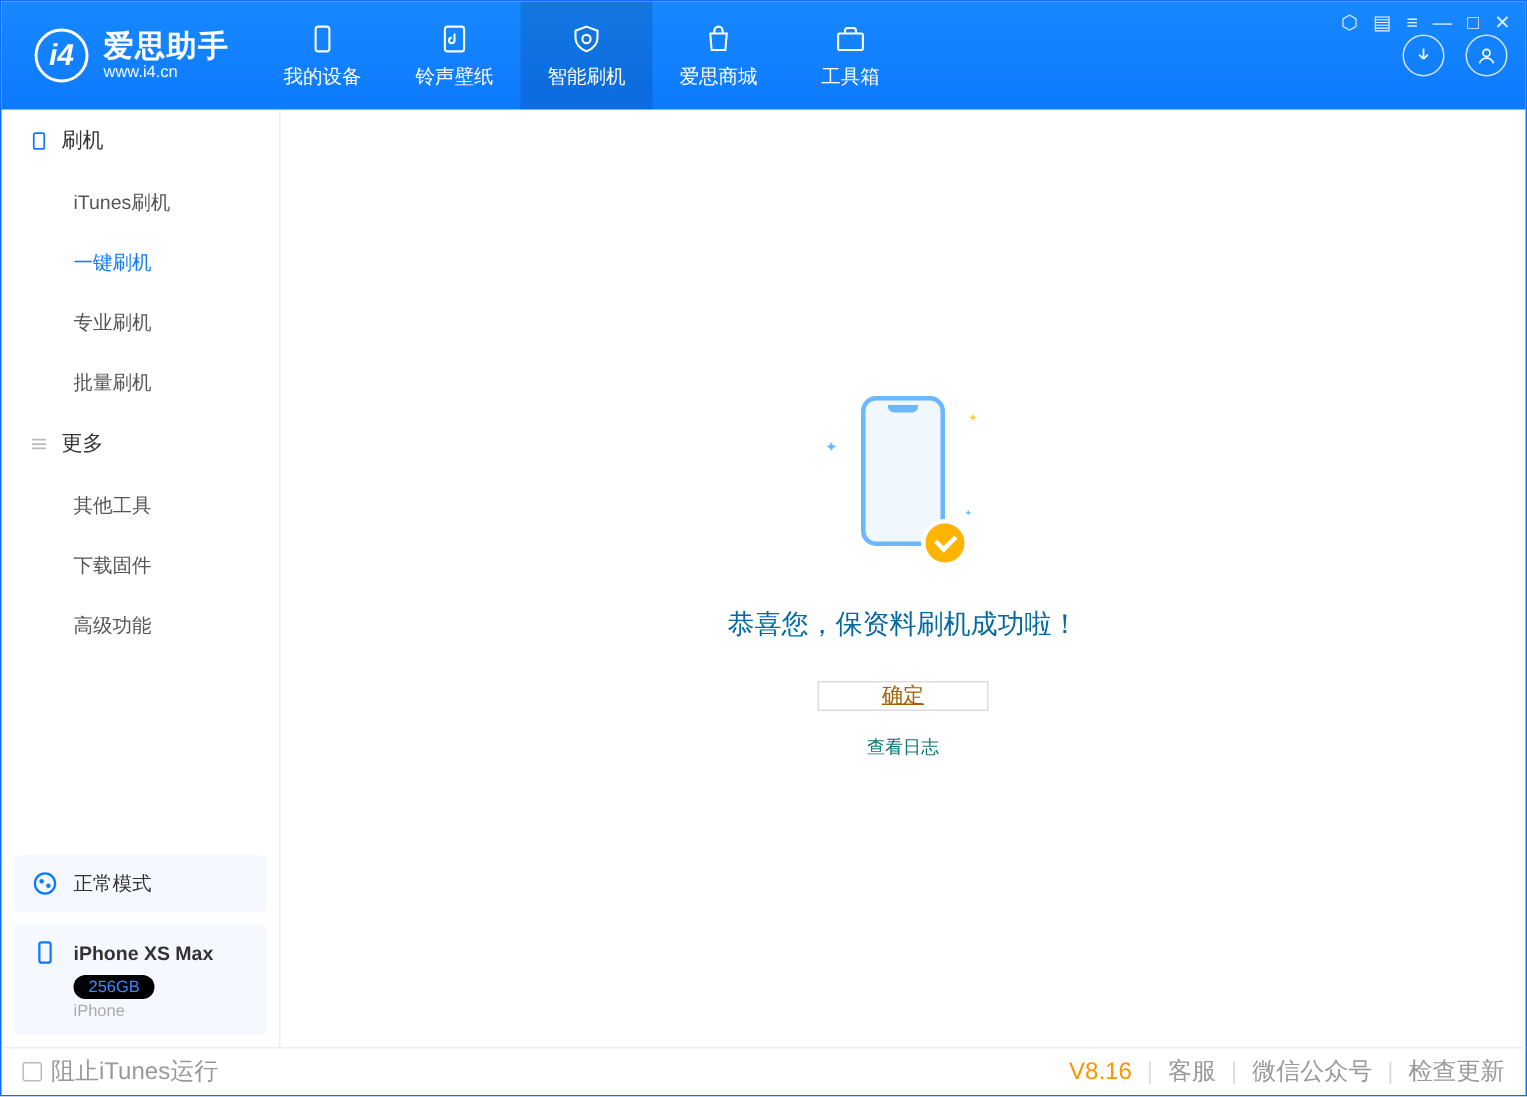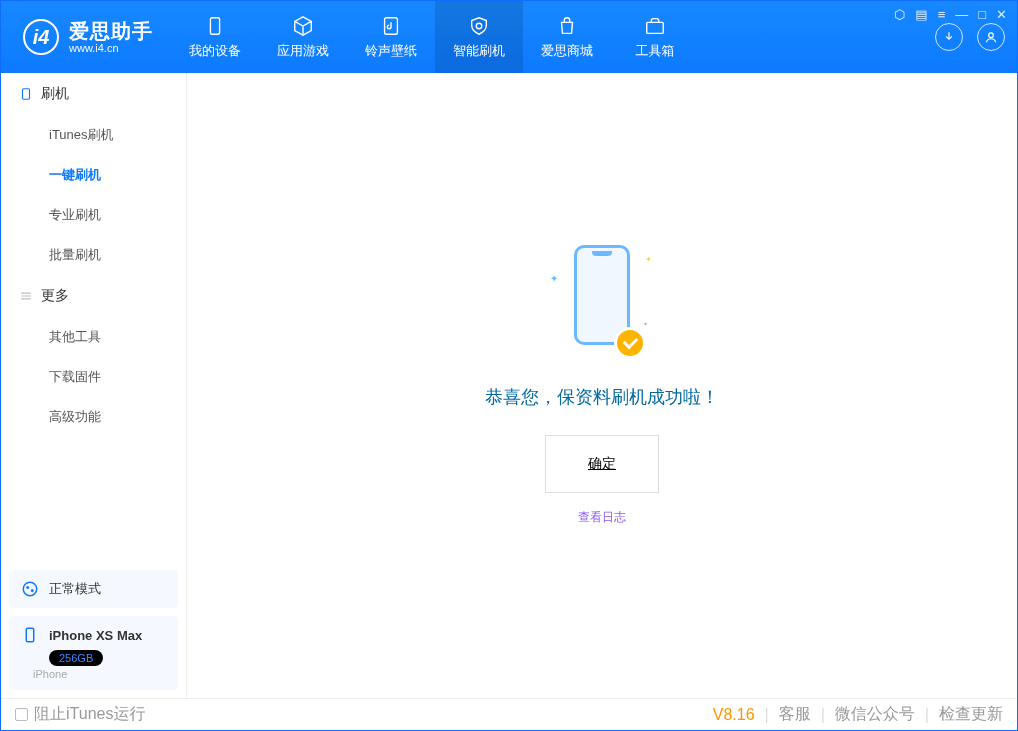--- a/index.html
+++ b/index.html
@@ -20,45 +20,45 @@
 .win-ctrl-top { position: absolute; top: 6px; right: 10px; display: flex; gap: 10px; font-size: 13px; color: rgba(255,255,255,0.85); }
 .win-ctrl-top span { cursor: pointer; }
 .circ-btn { width: 28px; height: 28px; border: 1.5px solid rgba(255,255,255,0.8); border-radius: 50%; display: flex; align-items: center; justify-content: center; cursor: pointer; }
 .circ-btn svg { width: 14px; height: 14px; stroke: #fff; fill: none; stroke-width: 2; }
 .body { flex: 1; display: flex; overflow: hidden; }
 .sidebar { width: 186px; border-right: 1px solid #eee; display: flex; flex-direction: column; }
 .side-nav { flex: 1; }
 .side-group-title { display: flex; align-items: center; gap: 8px; padding: 12px 18px; font-size: 14px; color: #333; font-weight: 500; }
 .side-group-title svg { width: 14px; height: 14px; }
 .side-item { padding: 11px 18px 11px 48px; font-size: 13px; color: #555; cursor: pointer; }
-.side-item.active { color: #0d7aff; font-weight: bold; }
+.side-item.active { color: #0d7aff; }
 .side-bottom { padding: 8px; }
 .side-card { background: #f5f9ff; border-radius: 4px; padding: 10px 12px; margin-bottom: 8px; display: flex; align-items: center; gap: 10px; font-size: 13px; color: #333; }
 .side-card svg { width: 18px; height: 18px; }
 .device-card { background: #f5f9ff; border-radius: 4px; padding: 10px 12px; }
 .device-line { display: flex; align-items: center; gap: 10px; font-size: 13px; font-weight: bold; color: #333; }
 .device-line svg { width: 18px; height: 18px; }
 .badge { display: inline-block; background: #000000; color: #3a87ff; border-radius: 10px; padding: 2px 10px; font-size: 11px; margin: 6px 0 2px 28px; }
-.device-sub { font-size: 11px; color: #aaa; margin-left: 12px; }
+.device-sub { font-size: 11px; color: #aaa; margin-left: 28px; }
 .checkbox-row { border: 2px solid #e74c3c; padding: 8px 10px; display: flex; gap: 14px; align-items: center; margin: 8px 4px; }
 .chk { display: flex; align-items: center; gap: 5px; font-size: 12px; color: #999; cursor: pointer; }
 .chk-box { width: 13px; height: 13px; border: 1px solid #bbb; border-radius: 2px; }
 .main { flex: 1; position: relative; display: flex; flex-direction: column; align-items: center; justify-content: center; }
 .phone-illus { width: 80px; height: 110px; position: relative; margin-bottom: 30px; }
 .phone-body { width: 56px; height: 100px; border: 3px solid #6cb8ff; border-radius: 10px; position: absolute; left: 12px; top: 0; background: #f0f7ff; }
 .phone-notch { width: 20px; height: 5px; background: #6cb8ff; border-radius: 0 0 4px 4px; position: absolute; top: 3px; left: 50%; transform: translateX(-50%); }
 .check-badge { width: 32px; height: 32px; background: #ffb400; border-radius: 50%; position: absolute; bottom: -4px; right: -4px; display: flex; align-items: center; justify-content: center; border: 3px solid #fff; }
 .check-badge::after { content: ''; width: 10px; height: 6px; border-left: 3px solid #fff; border-bottom: 3px solid #fff; transform: rotate(-45deg); margin-top: -3px; }
 .sparkle { position: absolute; font-size: 10px; color: #6cb8ff; }
 .sparkle.s1 { left: -12px; top: 28px; }
 .sparkle.s2 { right: -10px; top: 10px; color: #ffd04d; font-size: 8px; }
 .sparkle.s3 { right: -6px; bottom: 28px; font-size: 6px; }
 .success-text { font-size: 18px; color: #0369a1; margin-bottom: 26px; font-weight: 500; }
-.confirm-btn { border: 1px solid #ddd; background: #fff; padding: 19px 42px; font-size: 14px; color: #000000; cursor: pointer; margin-bottom: 16px; text-decoration: underline; }
-.view-log { font-size: 12px; color: #8b5cf6; cursor: pointer; }
+.confirm-btn { border: 1px solid #ddd; background: #fff; padding: 0 42px; font-size: 14px; color: #a16207; cursor: pointer; margin-bottom: 16px; text-decoration: underline; }
+.view-log { font-size: 12px; color: #0f766e; cursor: pointer; }
 .footer { height: 32px; border-top: 1px solid #eee; display: flex; align-items: center; padding: 0 14px; font-size: 16px; color: #999; }
 .footer-left { display: flex; align-items: center; gap: 6px; cursor: pointer; }
 .footer-right { margin-left: auto; display: flex; align-items: center; gap: 10px; }
 .footer-right .sep { color: #ddd; }
 .footer-link { cursor: pointer; }
 .version { color: #ff9500; }
 </style>
 </head>
 <body>
 
@@ -84,29 +84,20 @@
         <div class="nav-icon">
             <svg viewBox="0 0 24 24">
               <rect x="7" y="3" width="10" height="18" rx="2"></rect>
             </svg>
           </div>
         <span>我的设备</span>
       </div>
       <div class="nav-item">
         <div class="nav-icon">
             <svg viewBox="0 0 24 24">
-              <path d="M12 2l9 5v10l-9 5-9-5V7z"></path>
-              <path d="M12 12l9-5M12 12v10M12 12L3 7"></path>
-            </svg>
-          </div>
-        <span>应用游戏</span>
-      </div>
-      <div class="nav-item">
-        <div class="nav-icon">
-            <svg viewBox="0 0 24 24">
               <rect x="5" y="3" width="14" height="18" rx="2"></rect>
               <path d="M12 8v5a2 2 0 11-2-2"></path>
             </svg>
           </div>
         <span>铃声壁纸</span>
       </div>
       <div class="nav-item active">
         <div class="nav-icon">
             <svg viewBox="0 0 24 24">
               <path d="M12 3l8 3v5c0 5-3.5 8-8 10-4.5-2-8-5-8-10V6z"></path>

